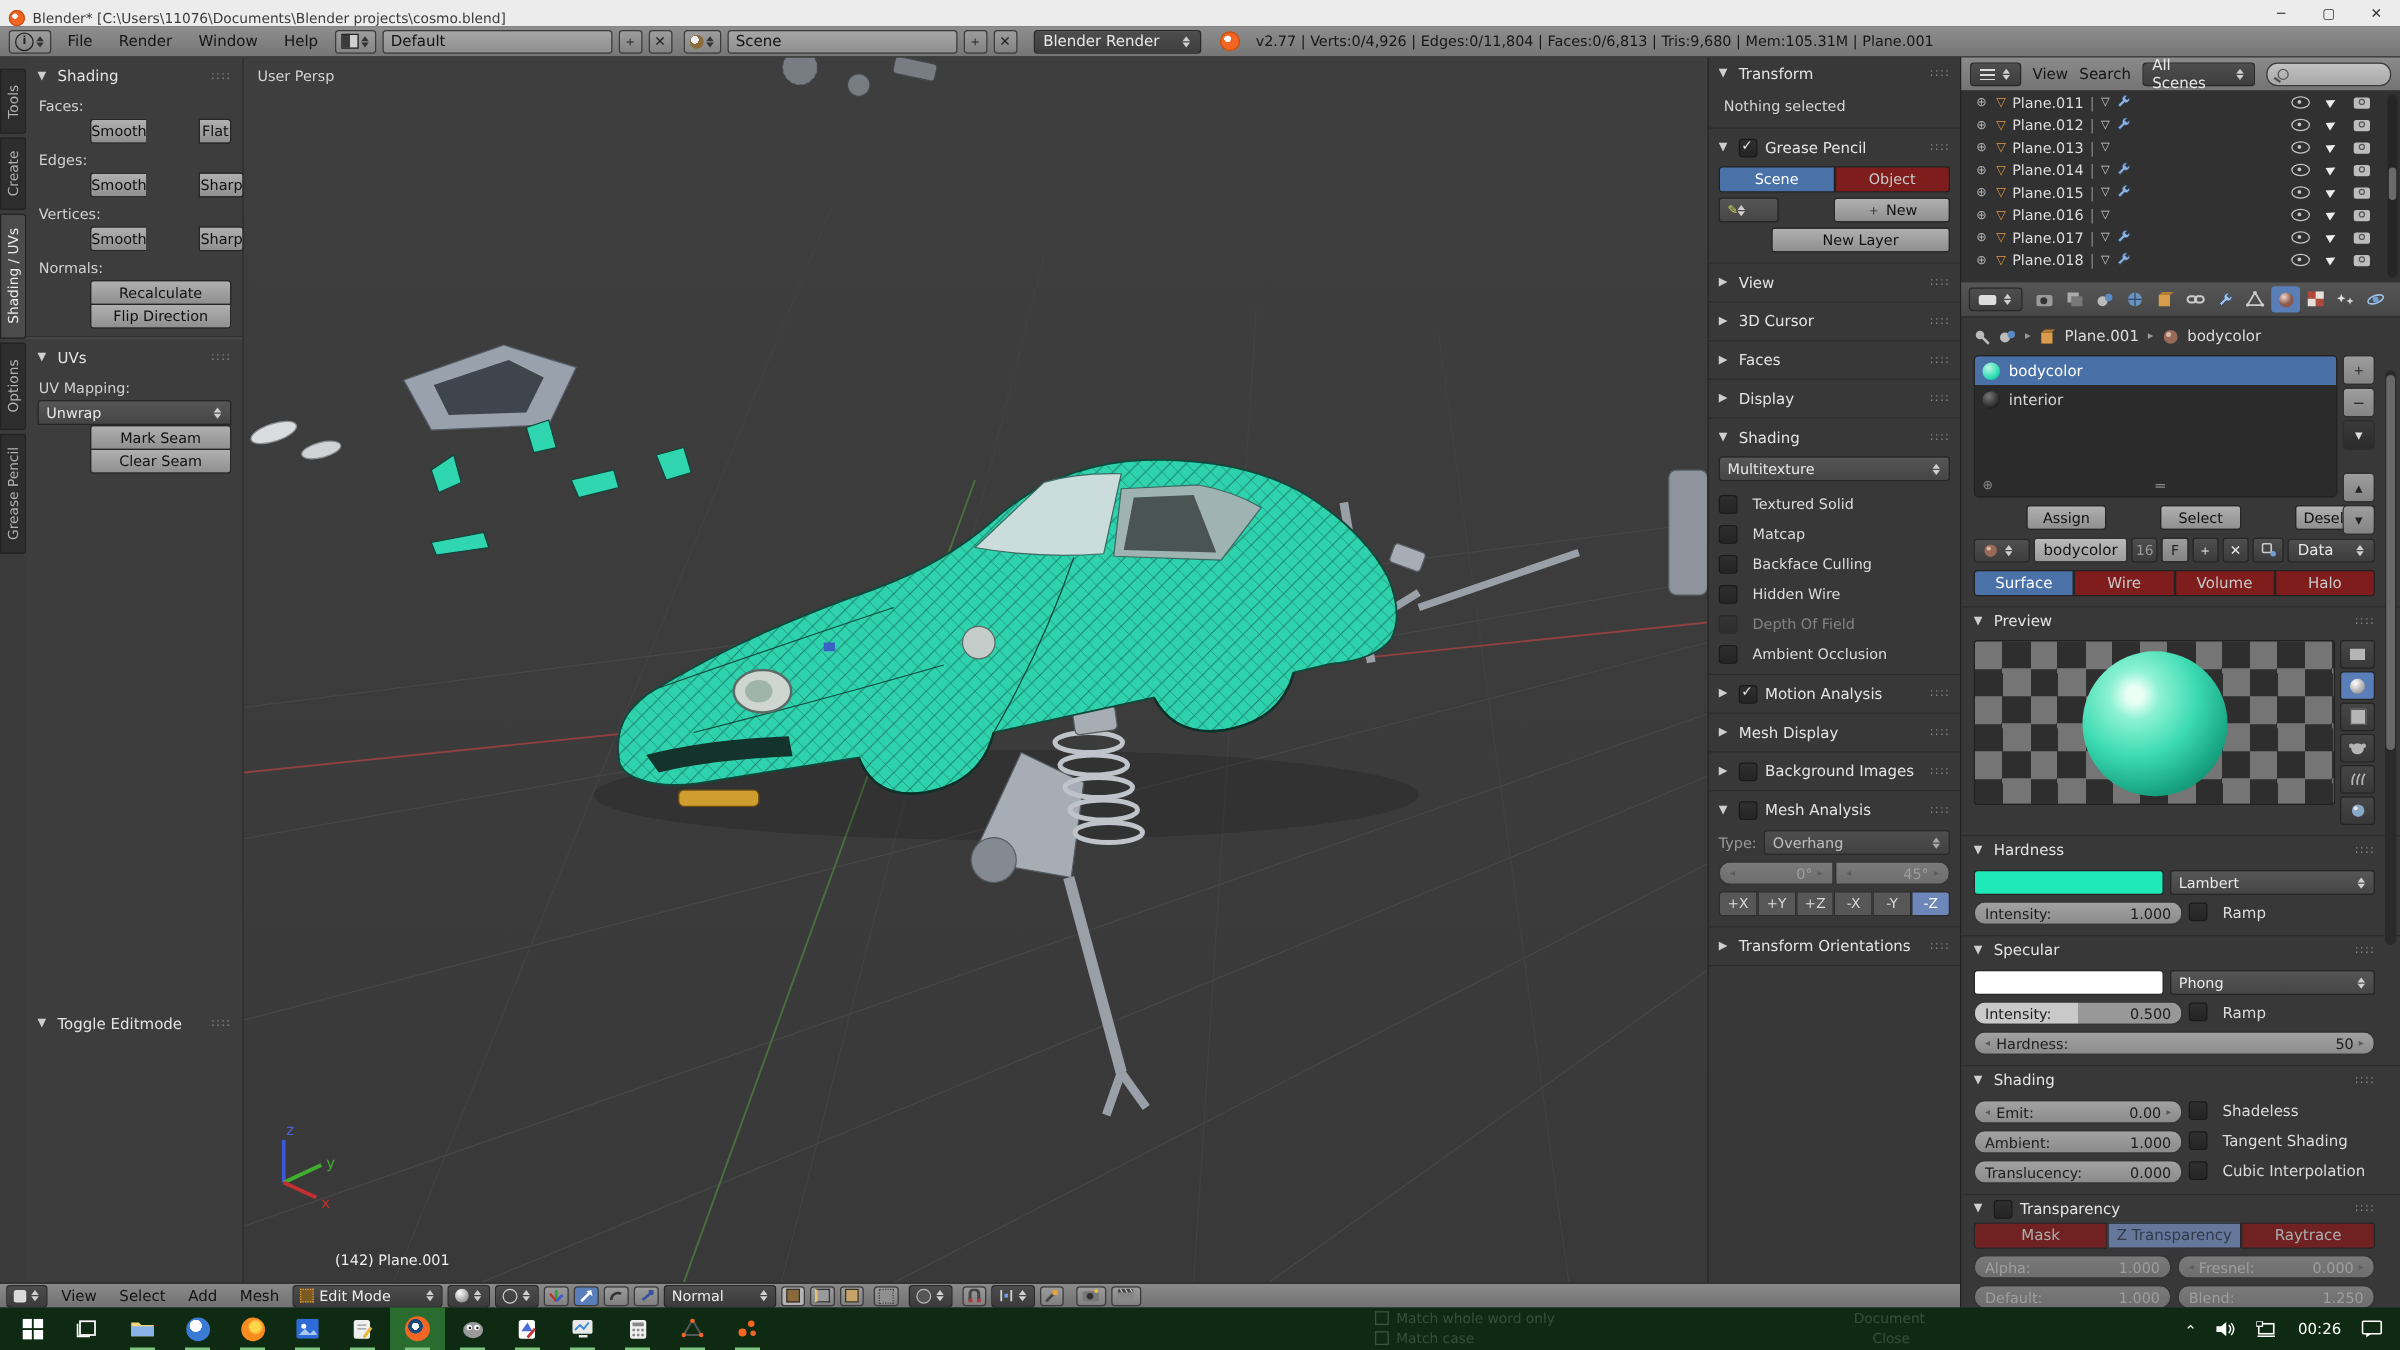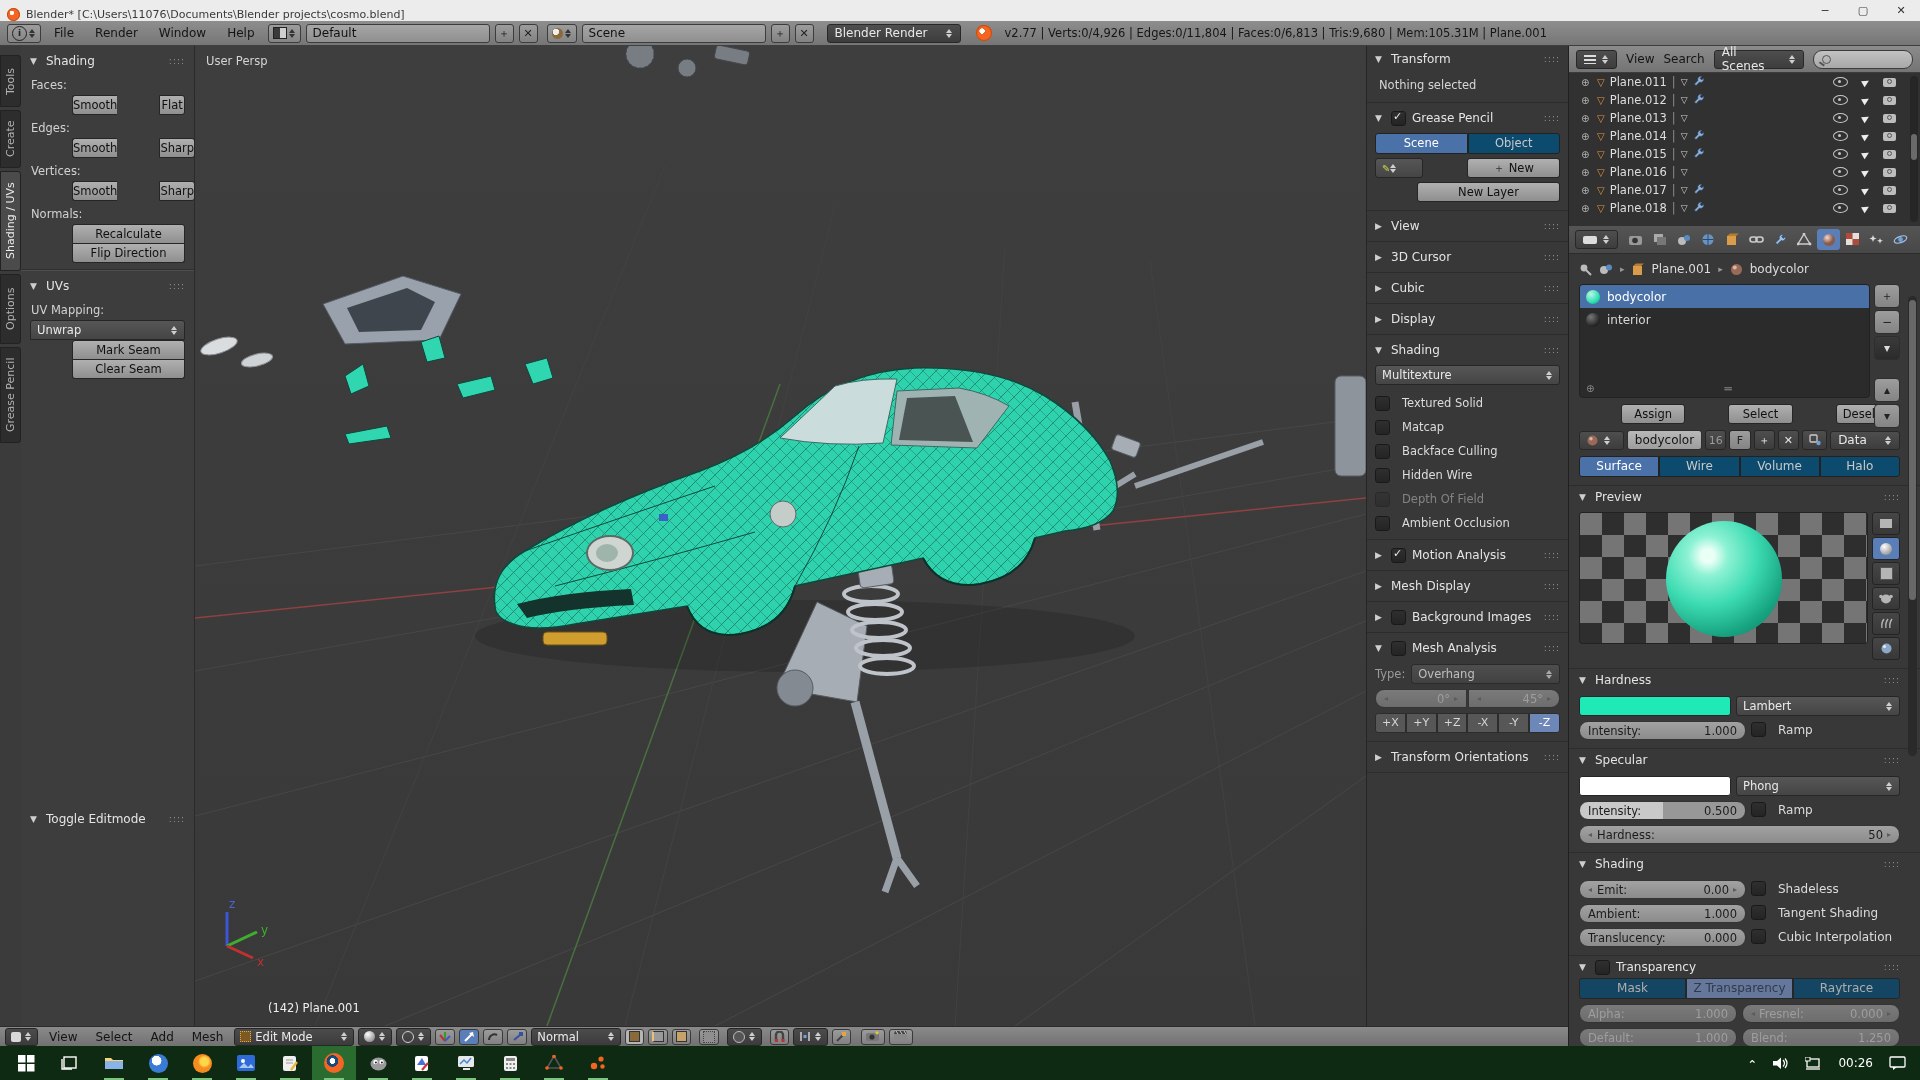--- a/index.html
+++ b/index.html
@@ -61,21 +61,21 @@
     border:1px solid #3a3a3a;border-radius:3px;padding:0 3px;min-width:18px;box-sizing:border-box;}
   .hbtn.on{background:#5a7fb8;}
   .hdd{display:flex;align-items:center;gap:4px;background:linear-gradient(#4c4c4c,#3b3b3b);border:1px solid #262626;border-radius:3px;color:#ececec;height:16px;padding:0 5px;font-size:11.5px;}
   
   #npanel{position:absolute;left:1366px;top:46px;width:202px;height:980px;background:#383838;border-left:1px solid #252525;box-sizing:border-box;padding:2px 8px 0 8px;font-size:11.5px;}
   .nsep{border-top:1px solid #2c2c2c;margin:4px -8px;}
   .chk{width:13px;height:13px;background:linear-gradient(#2f2f2f,#242424);border:1px solid #191919;border-radius:3px;display:inline-block;position:relative;flex:0 0 auto;}
   .chk.on::after{content:"✓";position:absolute;left:1px;top:-2px;color:#e8e8e8;font-size:11px;}
   .chkrow{display:flex;align-items:center;gap:12px;height:24px;color:#dcdcdc;}
   .seg{display:flex;}
-  .seg>div{flex:1;text-align:center;height:19px;line-height:19px;background:#0c4a6e;color:#c9c9c9;border:1px solid #222;}
+  .seg>div{flex:1;text-align:center;height:19px;line-height:19px;background:#7f1d1d;color:#c9c9c9;border:1px solid #222;}
   .seg>div:first-child{border-radius:3px 0 0 3px;}
   .seg>div:last-child{border-radius:0 3px 3px 0;}
   .seg>div.on{background:#4a71a8;color:#fff;}
   .pill{display:flex;align-items:center;background:linear-gradient(#a2a2a2,#8b8b8b);border:1px solid #343434;border-radius:9px;height:17px;padding:0 8px;color:#1c1c1c;font-size:11.5px;}
   .pill .val{margin-left:auto;}
   .pill.dim{background:linear-gradient(#7a7a7a,#6d6d6d);color:#9e9e9e;}
   .pill.dim .val{color:#9e9e9e;}
   .arr{color:#5c5c5c;font-size:8px;}
   .axbtn{flex:1;text-align:center;height:18px;line-height:18px;background:#575757;border:1px solid #2c2c2c;color:#d8d8d8;font-size:11px;}
   .axbtn.on{background:#6d87b8;color:#fff;}
@@ -477,21 +477,21 @@
       </div>
     <div class="nsep"></div>
     <div class="ph">
         <span class="tri">▶</span>
         <span>3D Cursor</span>
         <span class="grip">::::</span>
       </div>
     <div class="nsep"></div>
     <div class="ph">
         <span class="tri">▶</span>
-        <span>Cubic</span>
+        <span>Faces</span>
         <span class="grip">::::</span>
       </div>
     <div class="nsep"></div>
     <div class="ph">
         <span class="tri">▶</span>
         <span>Display</span>
         <span class="grip">::::</span>
       </div>
     <div class="nsep"></div>
     <div class="ph">
@@ -1057,20 +1057,32 @@
           <span>Blend:</span>
           <span class="val">1.250</span>
         </div>
     </div>
     <div style="position:absolute;right:3px;top:70px;width:9px;height:460px;background:#2a2a2a;border-radius:5px;">
       <div style="position:absolute;left:1px;top:4px;width:7px;height:300px;background:#686868;border-radius:4px;"></div>
     </div>
   </div>
 
   <div id="taskbar">
+    <div class="ghostdlg">
+      <div class="row" style="gap:6px;">
+          <span style="width:9px;height:9px;border:1px solid rgba(190,220,190,0.25);display:inline-block;"></span>
+          <span>Match whole word only</span>
+          <span style="margin-left:auto;padding-right:30px;">Document</span>
+        </div>
+      <div class="row" style="gap:6px;margin-top:3px;">
+          <span style="width:9px;height:9px;border:1px solid rgba(190,220,190,0.25);display:inline-block;"></span>
+          <span>Match case</span>
+          <span style="margin-left:auto;padding-right:42px;">Close</span>
+        </div>
+    </div>
     <div class="tslot">
         <svg width="17" height="17">
           <rect x="0" y="0" width="7.5" height="7.5" fill="#fff"></rect>
           <rect x="9" y="0" width="7.5" height="7.5" fill="#fff"></rect>
           <rect x="0" y="9" width="7.5" height="7.5" fill="#fff"></rect>
           <rect x="9" y="9" width="7.5" height="7.5" fill="#fff"></rect>
         </svg>
       </div>
     <div class="tslot">
         <svg width="18" height="16">

